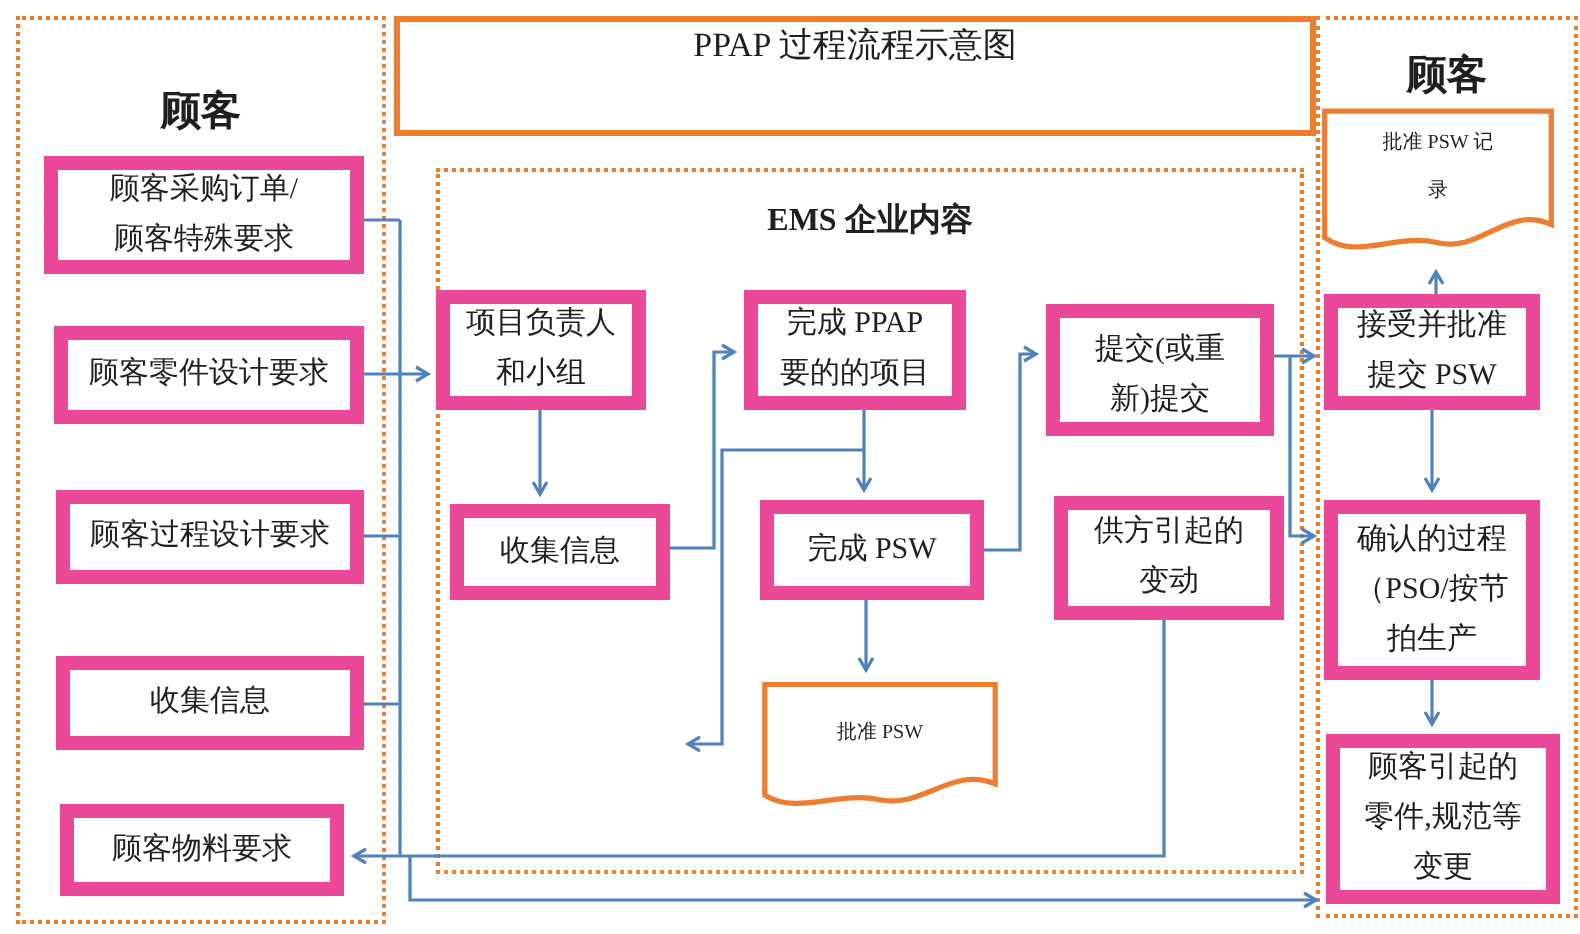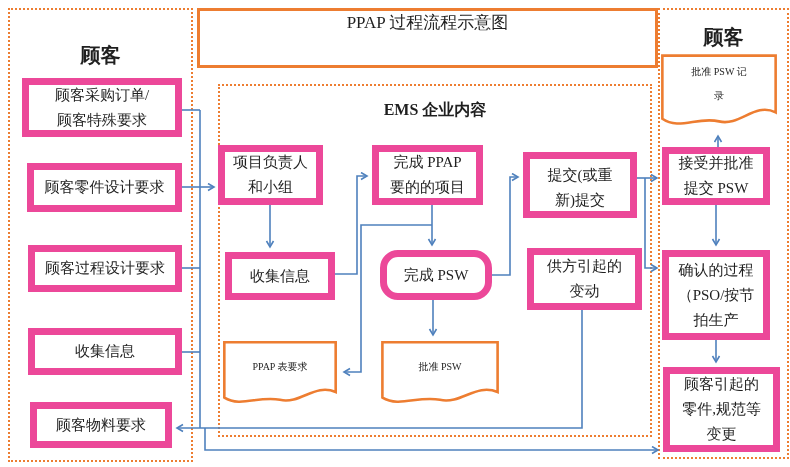--- a/index.html
+++ b/index.html
@@ -79,34 +79,28 @@
 要的的项目</span>
   </div>
   <div class="node clip" style="left:523px;top:152px;width:114px;height:66px;">
     <span class="lbl">提交(或重
 新)提交
 PSW</span>
   </div>
   <div class="node" style="left:225px;top:252px;width:110px;height:48px;">
     <span class="lbl">收集信息</span>
   </div>
-  <div class="node" style="left:380px;top:250px;width:112px;height:50px;border-radius:18px;">
+  <div class="node" style="left:380px;top:250px;width:112px;height:50px;">
     <span class="lbl">完成 PSW</span>
   </div>
   <div class="node" style="left:527px;top:248px;width:115px;height:62px;">
     <span class="lbl">供方引起的
 变动</span>
   </div>
 
-  <div class="doc" style="left:222px;top:340px;width:116px;height:70px;">
-    <svg viewBox="0 0 100 62" preserveAspectRatio="none">
-      <path d="M2,2 H98 V46 C80,38 68,57 50,53 C32,49 16,60 2,51 Z" fill="#ffffff" stroke="#ED7D31" stroke-width="2.6" vector-effect="non-scaling-stroke"></path>
-    </svg>
-    <span class="lbl">PPAP 表要求</span>
-  </div>
   <div class="doc" style="left:380px;top:340px;width:120px;height:70px;">
     <svg viewBox="0 0 100 62" preserveAspectRatio="none">
       <path d="M2,2 H98 V46 C80,38 68,57 50,53 C32,49 16,60 2,51 Z" fill="#ffffff" stroke="#ED7D31" stroke-width="2.6" vector-effect="non-scaling-stroke"></path>
     </svg>
     <span class="lbl">批准 PSW</span>
   </div>
   <div class="doc" style="left:660px;top:53px;width:118px;height:80px;">
     <svg viewBox="0 0 100 62" preserveAspectRatio="none">
       <path d="M2,2 H98 V46 C80,38 68,57 50,53 C32,49 16,60 2,51 Z" fill="#ffffff" stroke="#ED7D31" stroke-width="2.6" vector-effect="non-scaling-stroke"></path>
     </svg>

